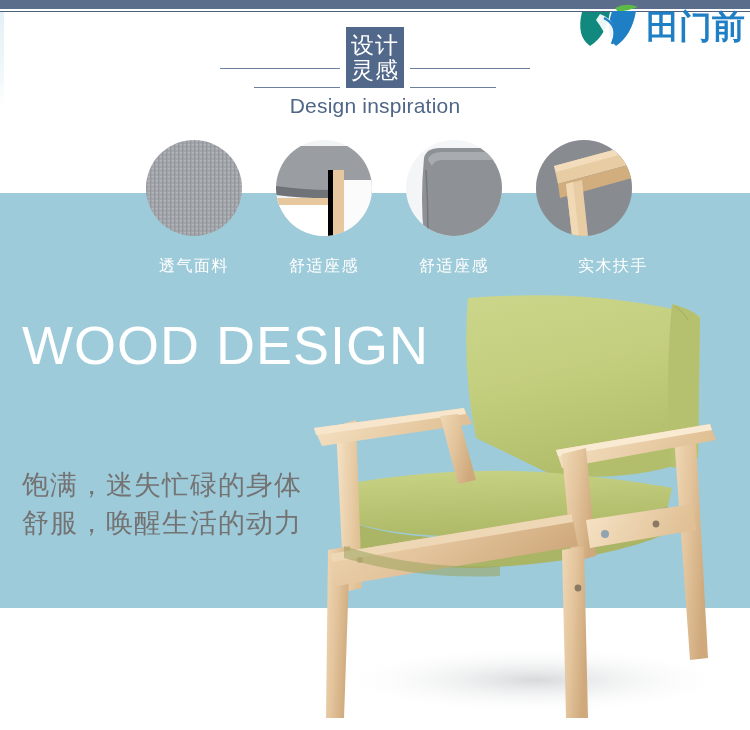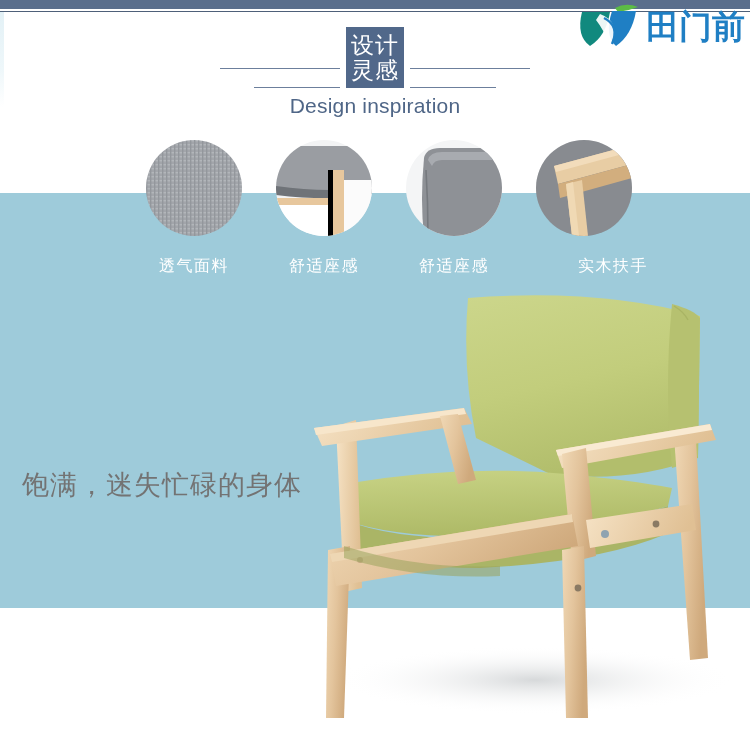--- a/index.html
+++ b/index.html
@@ -278,22 +278,24 @@
           <path d="M22 44 L96 24 L96 38 L24 58 Z" fill="#d2ae7e"></path>
           <path d="M30 44 L46 40 L52 96 L36 96 Z" fill="#e8cda4"></path>
           <path d="M30 44 L37 42 L43 96 L36 96 Z" fill="#f0d9b4"></path>
         </svg>
       </div>
       <div class="flabel">实木扶手</div>
     </div>
 
   </div>
 
+  <div class="headline">WOOD DESIGN</div>
   <div class="tagline">
     <div>饱满，迷失忙碌的身体</div>
+    <div>舒服，唤醒生活的动力</div>
   </div>
 
   <div class="chair-wrap">
     <svg width="450" height="442" viewBox="0 0 450 442">
       <defs>
         <linearGradient id="fab" x1="0" y1="0" x2="0.3" y2="1">
           <stop offset="0%" stop-color="#ccd68b"></stop>
           <stop offset="55%" stop-color="#c2cd7c"></stop>
           <stop offset="100%" stop-color="#b2be6c"></stop>
         </linearGradient>

